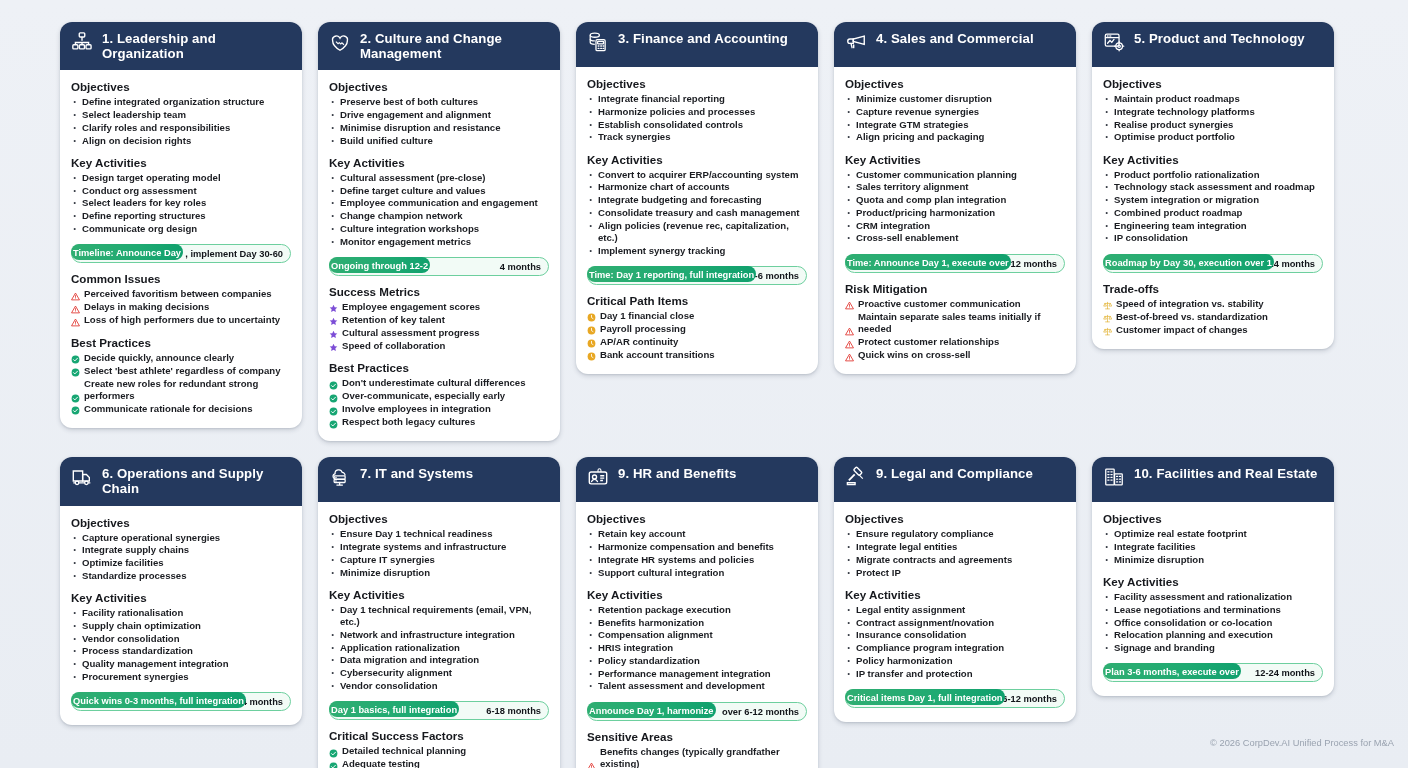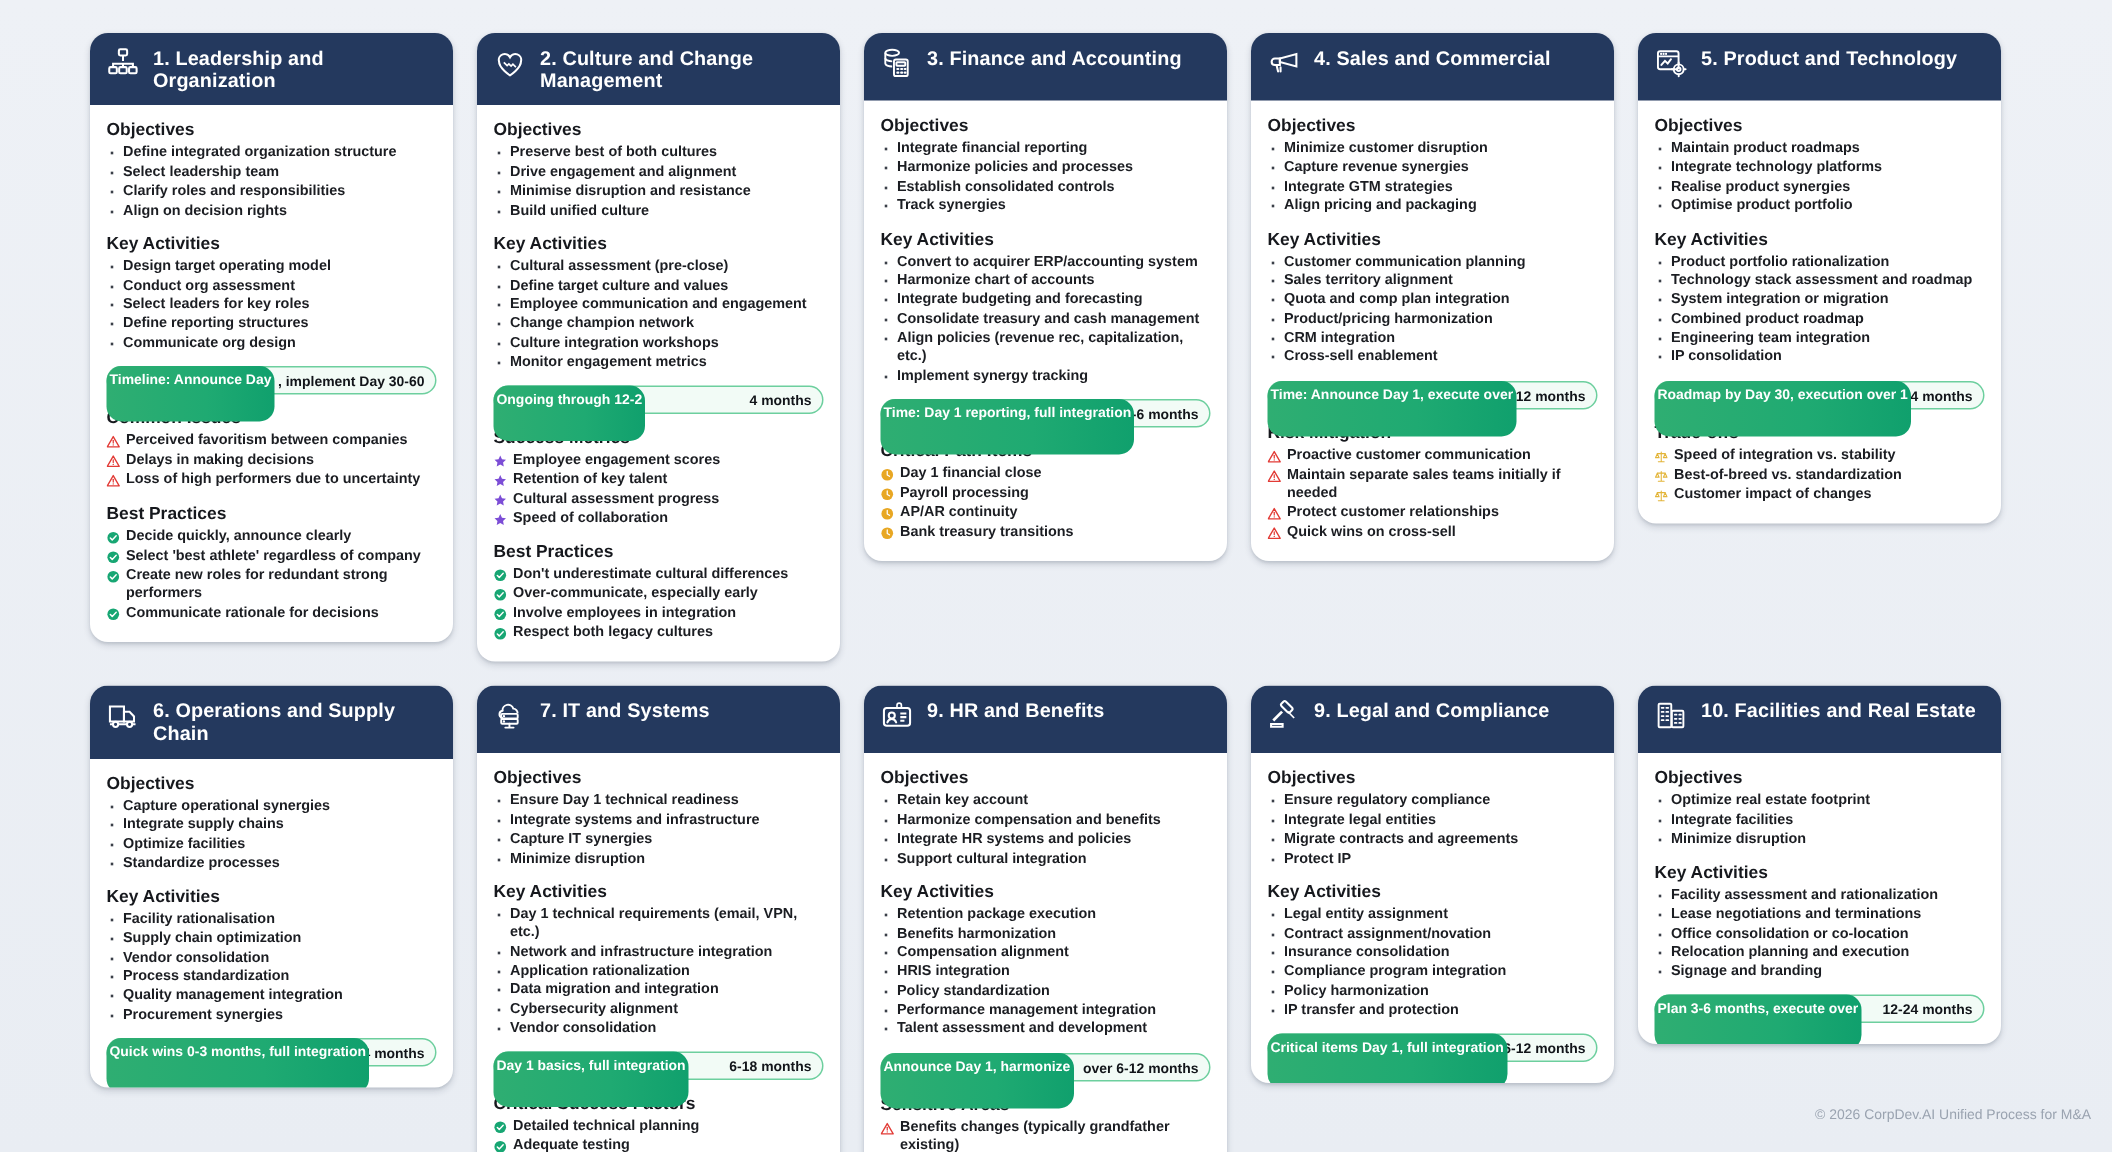--- a/index.html
+++ b/index.html
@@ -73,21 +73,21 @@
     color: #3a3f48;
   }
 
   ul.iconlist { list-style: none; }
   ul.iconlist li {
     font-size: 9.6px;
     font-weight: bold;
     color: #1b1d22;
     line-height: 1.3;
     display: flex;
-    align-items: flex-start;
+    align-items: flex-end;
     gap: 4px;
     margin-bottom: .5px;
   }
   ul.iconlist li .li-ico {
     flex: 0 0 auto;
     width: 9px; height: 9px;
     margin-top: 2px;
     display: block;
   }
 
@@ -112,21 +112,21 @@
     height: 19px;
     line-height: 19px;
     font-size: 9.3px;
     font-weight: bold;
     color: #12151a;
     white-space: nowrap;
   }
   .pill-chip {
     position: absolute;
     left: 0; top: 0;
-    height: 37px;
+    height: 16px;
     line-height: 19px;
     max-width: 86%;
     background: linear-gradient(90deg,#2fae72 0%,#1faa72 60%,#10a06d 100%);
     color: #ffffff;
     font-size: 9.3px;
     font-weight: bold;
     border-radius: 10px;
     padding: 0 2px;
     white-space: nowrap;
     overflow: hidden;
@@ -387,21 +387,21 @@
                 <circle cx="12" cy="12" r="10.4" fill="#e8a723"></circle>
                 <path d="M12 6.2v6.2l4 2.4" fill="none" stroke="#fff" stroke-width="2.2" stroke-linecap="round" stroke-linejoin="round"></path>
               </svg>
               <span>AP/AR continuity</span>
             </li>
             <li>
               <svg class="li-ico" viewBox="0 0 24 24">
                 <circle cx="12" cy="12" r="10.4" fill="#e8a723"></circle>
                 <path d="M12 6.2v6.2l4 2.4" fill="none" stroke="#fff" stroke-width="2.2" stroke-linecap="round" stroke-linejoin="round"></path>
               </svg>
-              <span>Bank treasury transitions</span>
+              <span>Bank account transitions</span>
             </li>
           </ul>
         </div>
       </div>
       <div class="card">
         <div class="card-header">
           <span class="hicon"><svg viewBox="0 0 24 24" fill="none" stroke="#fff" stroke-width="1.5">
               <path d="M21 5.5v9l-12-3.2V8.7z"></path>
               <path d="M9 8.7H5.4A2.4 2.4 0 0 0 3 11.1c0 1.3 1 2.4 2.4 2.4H9z"></path>
               <path d="M6.6 13.6l1.1 4.6M9.5 15.2v3" stroke-linecap="round"></path>

